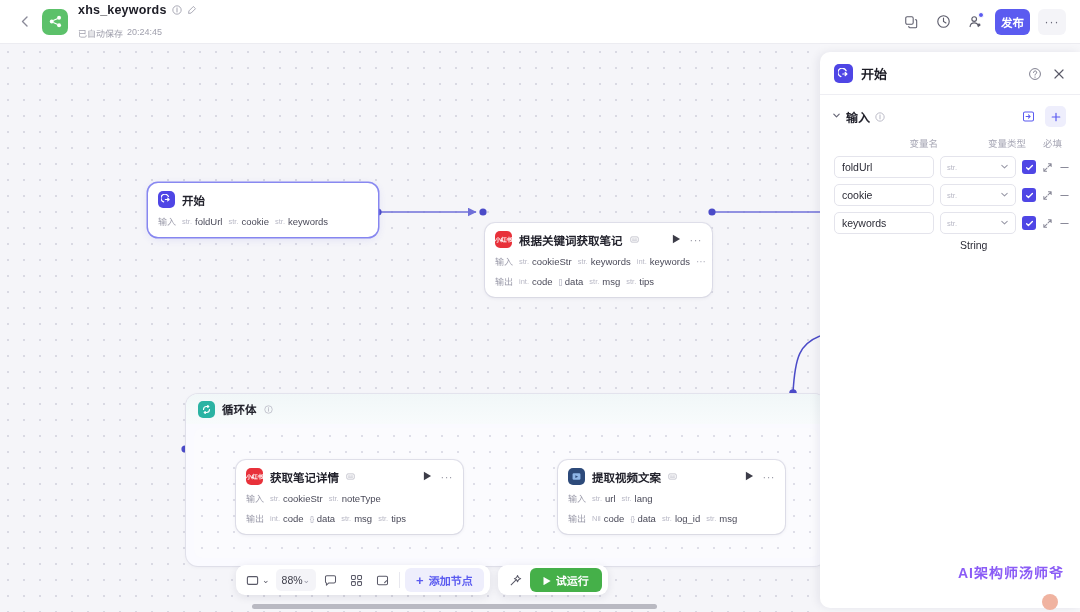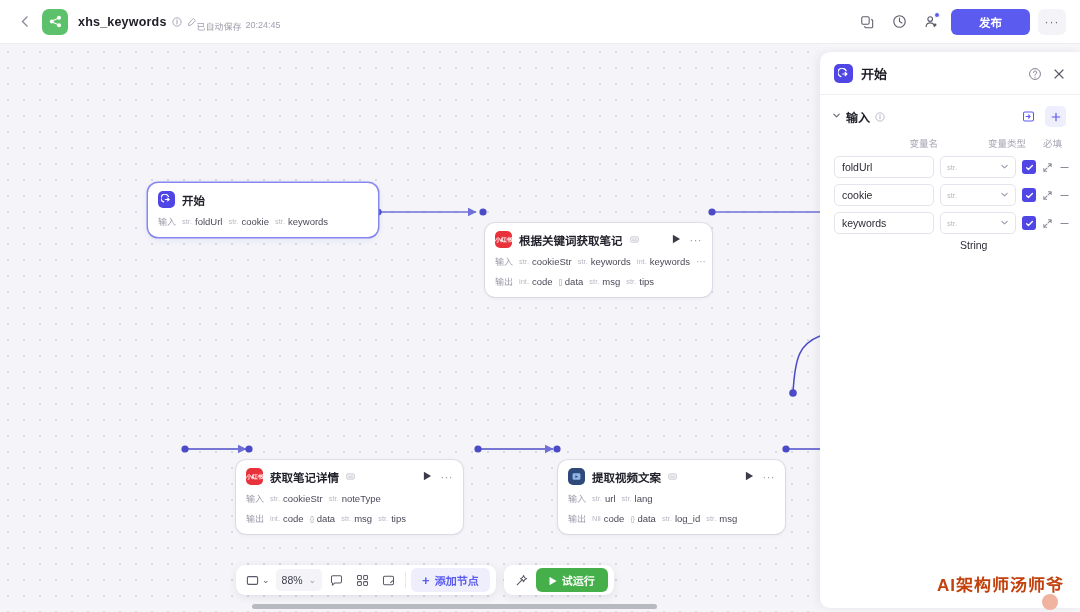--- a/index.html
+++ b/index.html
@@ -17,37 +17,37 @@
     display: flex; align-items: center; padding: 0 14px; z-index: 40;
   }
   .back-btn {
     width: 20px; height: 20px; display: flex; align-items: center; justify-content: center;
     color: #8a8a99; font-size: 13px; cursor: pointer; flex: none;
   }
   .app-icon {
     width: 26px; height: 26px; border-radius: 7px; background: #5cc16a;
     margin-left: 8px; flex: none; display: flex; align-items: center; justify-content: center;
   }
-  .title-wrap { margin-left: 10px; display: flex; justify-content: center; }
+  .title-wrap { margin-left: 10px; display: flex; flex-direction: column; justify-content: center; }
   .title-row { display: flex; align-items: center; gap: 5px; }
   .doc-title { font-size: 12.5px; font-weight: bold; color: #1d1d26; letter-spacing: .2px; }
   .title-icn { color: #9a9aa8; font-size: 10.5px; display: flex; align-items: center; cursor: pointer; }
   .save-row { font-size: 9px; color: #a0a0ad; margin-top: 10px; display: flex; gap: 4px; }
   .top-right { margin-left: auto; display: flex; align-items: center; gap: 4px; }
   .ticon {
     width: 28px; height: 28px; border-radius: 6px; display: flex; align-items: center;
     justify-content: center; color: #5c5c6b; cursor: pointer; position: relative;
   }
   .badge-dot {
     position: absolute; top: 4px; right: 5px; width: 6px; height: 6px;
     border-radius: 50%; background: #5b5bf0; border: 1px solid #fff;
   }
   .publish-btn {
     background: #5b5bf0; color: #fff; font-size: 11.5px; font-weight: bold;
-    border: none; border-radius: 6px; height: 26px; padding: 0 28px;
+    border: none; border-radius: 6px; height: 26px; padding: 0 6px;
     cursor: pointer; margin-left: 2px;
   }
   .more-btn {
     width: 28px; height: 26px; border-radius: 6px; background: #f4f4f8;
     display: flex; align-items: center; justify-content: center;
     color: #6a6a7a; cursor: pointer; margin-left: 4px; letter-spacing: 1px; font-size: 12px;
   }
 
   
   .canvas {
@@ -108,21 +108,21 @@
   }
   .tb-group {
     background: #fff; border-radius: 9px; height: 30px; display: flex; align-items: center;
     padding: 0 6px; gap: 2px; box-shadow: 0 2px 8px rgba(30,30,60,.10);
   }
   .tb-btn {
     height: 22px; min-width: 24px; border-radius: 5px; display: flex; align-items: center;
     justify-content: center; gap: 3px; color: #5a5a68; font-size: 11px; cursor: pointer; padding: 0 4px;
   }
   .zoom-pill {
-    display: flex; align-items: center; gap: 6px; height: 22px; padding: 0 6px;
+    display: flex; align-items: center; height: 22px; padding: 0 6px;
     border-radius: 5px; background: #f4f4f8; font-size: 10.5px; color: #3c3c48; cursor: pointer;
   }
   .divider-v { width: 1px; height: 16px; background: #e8e8ef; margin: 0 3px; }
   .addnode-btn {
     display: flex; align-items: center; gap: 5px; height: 24px; padding: 0 11px;
     border-radius: 6px; background: #eeeefc; color: #5b5bf0; font-size: 11px;
     font-weight: bold; cursor: pointer;
   }
   .run-btn {
     display: flex; align-items: center; gap: 5px; height: 24px; padding: 0 13px;
@@ -178,21 +178,21 @@
   .vsel .tyname { font-size: 7.5px; color: #b9b9c6; margin-right: 3px; }
   .vsel .tyval { font-size: 10.5px; color: #2b2b36; margin-top: 44px; }
   .vsel .cv { margin-left: auto; color: #9a9aa8; font-size: 8px; }
   .cbx {
     width: 14px; height: 14px; border-radius: 3px; background: #4f46e5;
     display: flex; align-items: center; justify-content: center; cursor: pointer; flex: none;
   }
   .mini-ic { color: #8a8a99; cursor: pointer; display: flex; align-items: center; flex: none; }
 
   .watermark {
-    position: absolute; right: 16px; bottom: 16px; font-size: 17px; color: #c2410c;
+    position: absolute; right: 16px; bottom: 30px; font-size: 14px; color: #8b5cf6;
     font-weight: bold; letter-spacing: 1px; z-index: 36; user-select: none; white-space: nowrap;
   }
   .wm-dot {
     position: absolute; right: 22px; bottom: 2px; width: 16px; height: 16px;
     border-radius: 50%; background: #f0b3a0; z-index: 36;
   }
   .right-edge-tab {
     position: absolute; right: 0; top: 150px; width: 4px; height: 34px;
     background: #dadae4; border-radius: 3px 0 0 3px; z-index: 34;
   }
@@ -372,20 +372,38 @@
             <span class="ty">str.</span>
             <span>msg</span>
           </span>
         <span class="chip">
             <span class="ty">str.</span>
             <span>tips</span>
           </span>
       </div>
     </div>
 
+    <div class="loop-box" style="left:186px; top:350px; width:640px; height:172px;">
+      <div class="loop-head">
+        <span class="n-icon loop">
+          <svg width="11" height="11" viewBox="0 0 14 14" fill="none">
+              <path d="M3.2 7a3.8 3.8 0 013.8-3.8h2.6M10.8 7a3.8 3.8 0 01-3.8 3.8H4.4" stroke="#fff" stroke-width="1.4" stroke-linecap="round"></path>
+              <path d="M8.4 1.9l1.6 1.3-1.6 1.3M5.6 12.1L4 10.8l1.6-1.3" stroke="#fff" stroke-width="1.3" stroke-linecap="round" stroke-linejoin="round"></path>
+            </svg>
+        </span>
+        <span class="loop-title">循环体</span>
+        <span class="n-tag">
+          <svg width="9" height="9" viewBox="0 0 12 12" fill="none">
+              <circle cx="6" cy="6" r="5" stroke="#b6b6c2" stroke-width="1"></circle>
+              <path d="M6 5.3v3M6 3.6v.7" stroke="#b6b6c2" stroke-width="1.1" stroke-linecap="round"></path>
+            </svg>
+        </span>
+      </div>
+      <div class="loop-body"></div>
+    </div>
 
     <div class="node" style="left:236px; top:416px; width:227px;">
       <div class="node-head">
         <span class="n-icon red">
           <span>小红书</span>
         </span>
         <span class="n-title">获取笔记详情</span>
         <span class="n-tag">
           <svg width="9" height="9" viewBox="0 0 12 12" fill="none">
               <rect x="1" y="2.5" width="10" height="7" rx="1.6" stroke="#b6b6c2" stroke-width="1"></rect>

